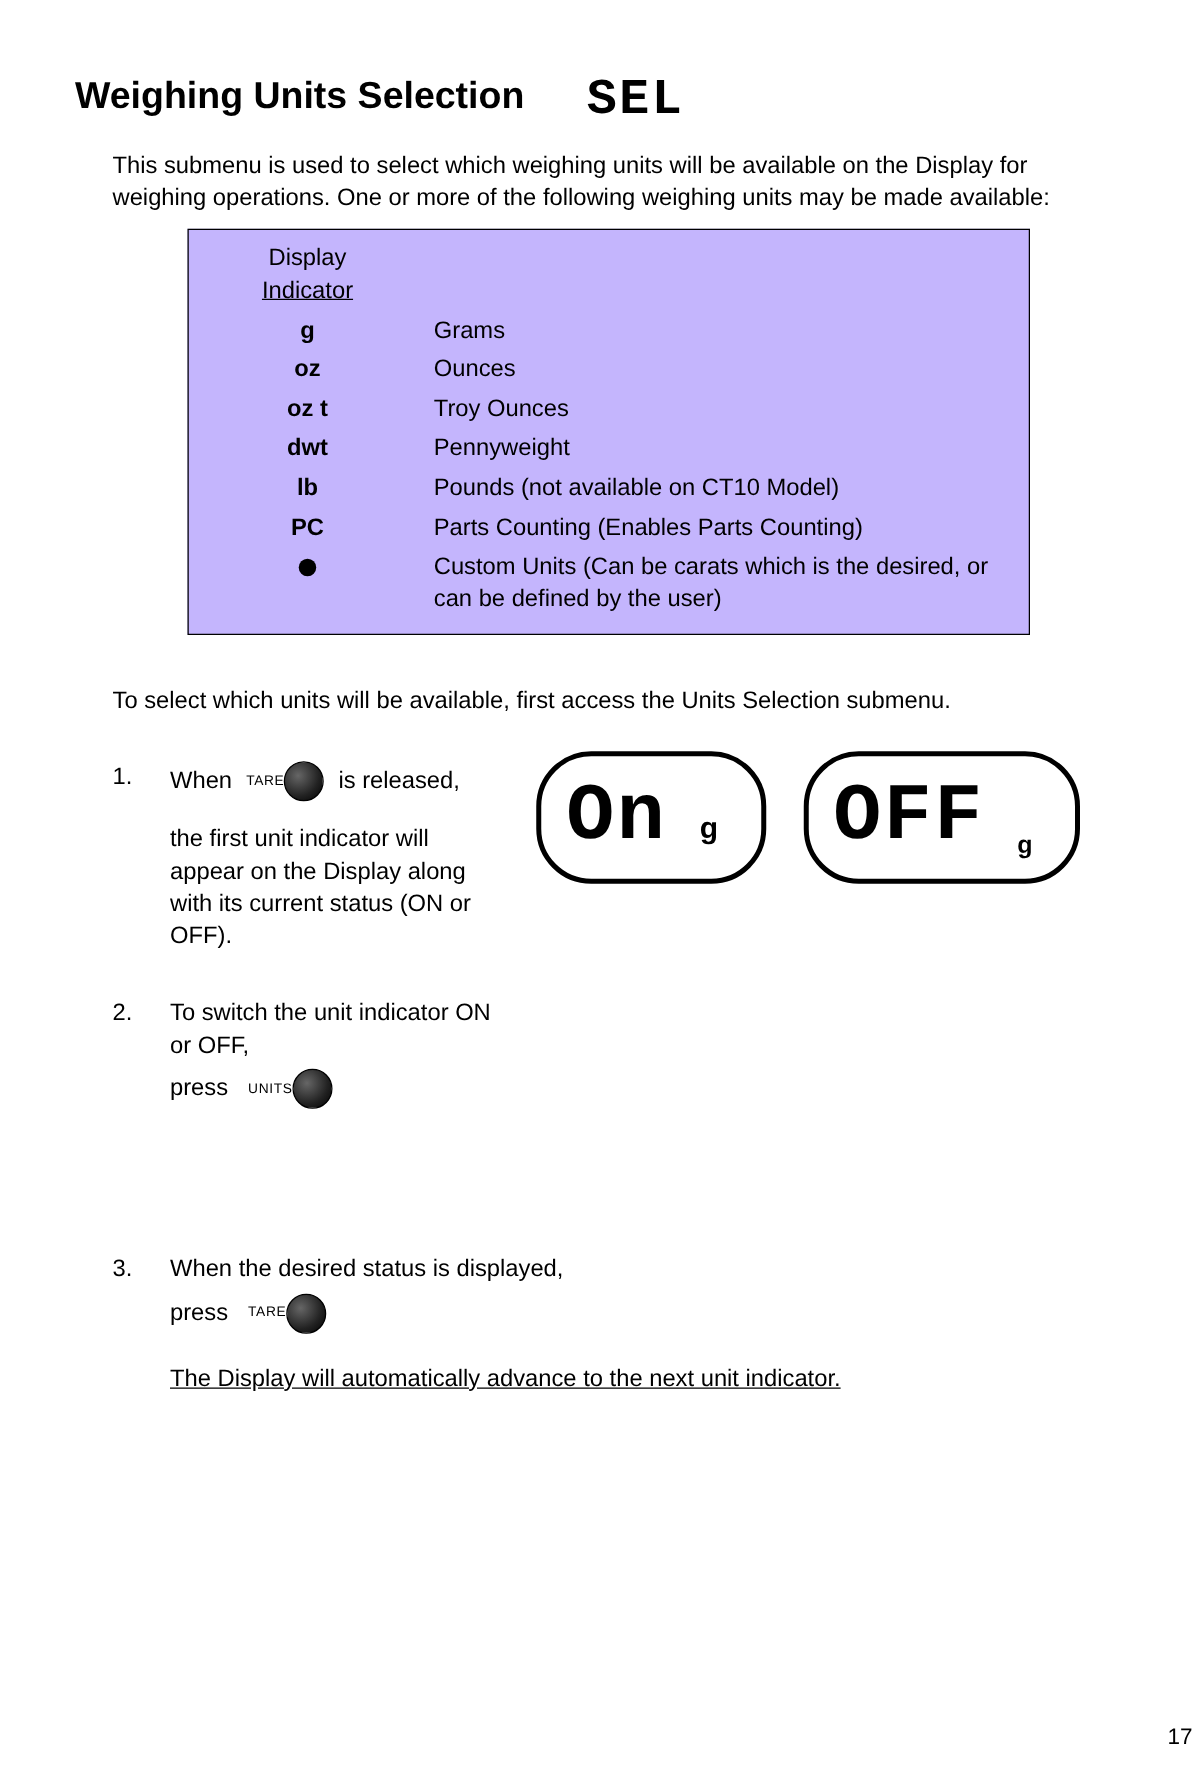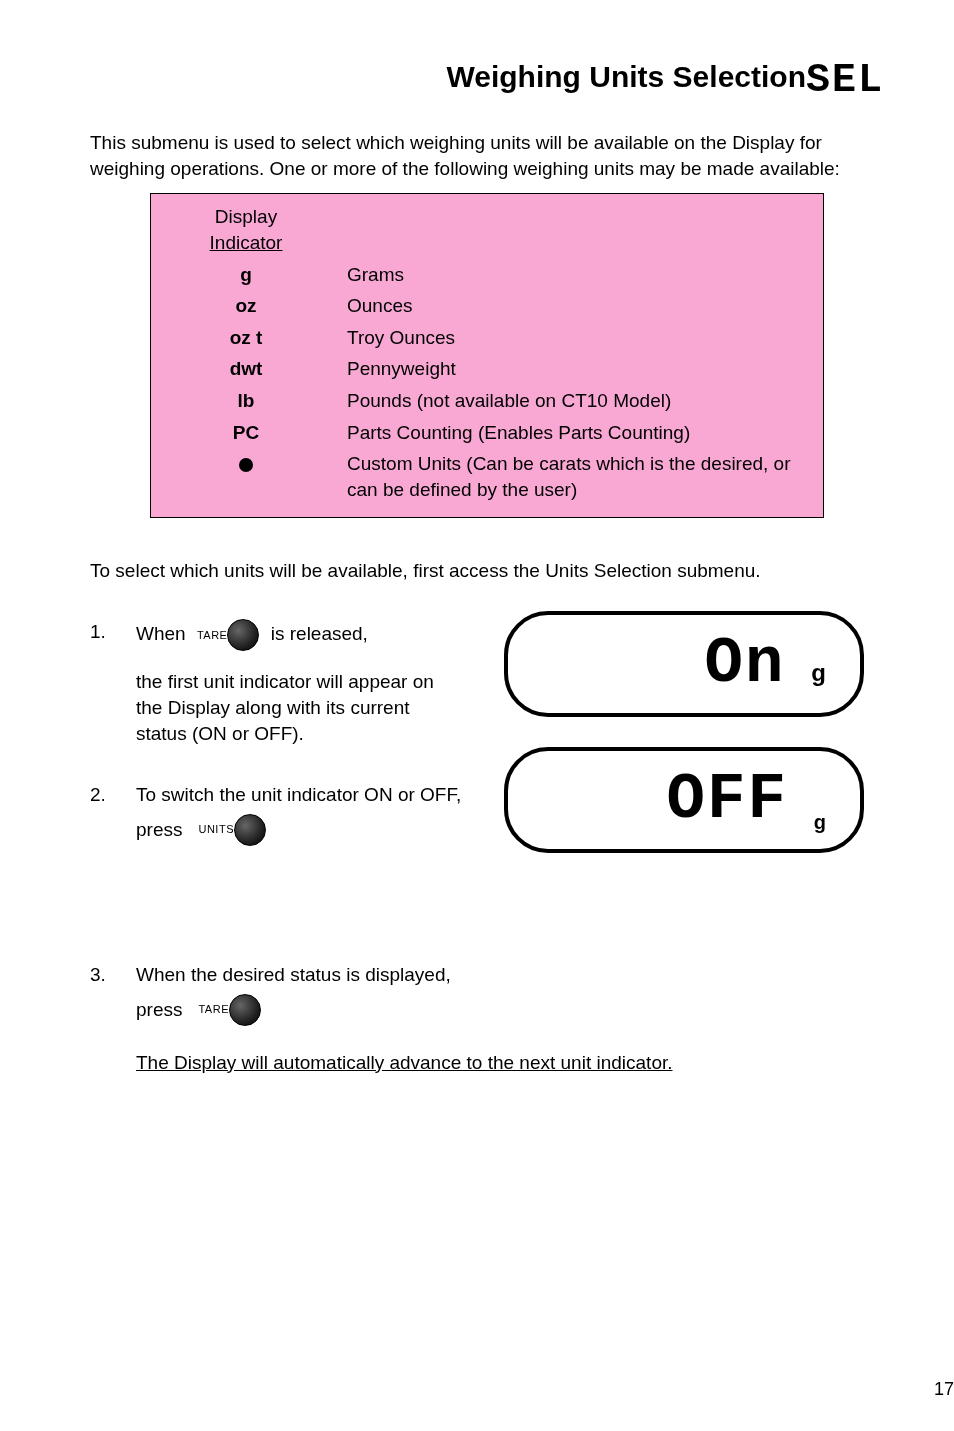--- a/index.html
+++ b/index.html
@@ -14,22 +14,22 @@
   .page {
     width: 954px;
     min-height: 1431px;
     box-sizing: border-box;
     padding: 50px 70px 40px 60px;
     position: relative;
   }
   .heading {
     display: flex;
     align-items: baseline;
-    margin-bottom: 26px;
-    justify-content: flex-end;
+    gap: 50px;
+    margin-bottom: 16px;
   }
   .heading h1 {
     margin: 0;
     font-size: 30px;
     font-weight: 700;
   }
   .heading .sel {
     font-family: "Courier New", monospace;
     font-weight: 700;
     font-size: 40px;
@@ -37,21 +37,21 @@
     transform: translateY(4px);
   }
   .intro {
     margin: 0 30px 12px 30px;
     font-size: 19px;
   }
   .unit-table-wrap {
     margin: 0 60px 0 90px;
     border: 1px solid #000;
     padding: 10px 16px 14px 10px;
-    background: #f9a8d4;
+    background: #c4b5fd;
   }
   .unit-table {
     width: 100%;
     display: grid;
     grid-template-columns: 170px 1fr;
     row-gap: 6px;
     column-gap: 16px;
   }
   .hdr {
     text-align: center;
@@ -110,21 +110,21 @@
   }
   .twocol {
     display: flex;
     gap: 30px;
     align-items: flex-start;
   }
   .leftcol { flex: 1 1 auto; }
   .rightcol {
     flex: 0 0 360px;
     display: flex;
-    flex-direction: column;
+    flex-direction: row;
     gap: 30px;
     margin-top: -8px;
   }
   .bubble {
     border: 4px solid #000;
     border-radius: 44px;
     height: 106px;
     display: flex;
     align-items: center;
     justify-content: flex-end;

